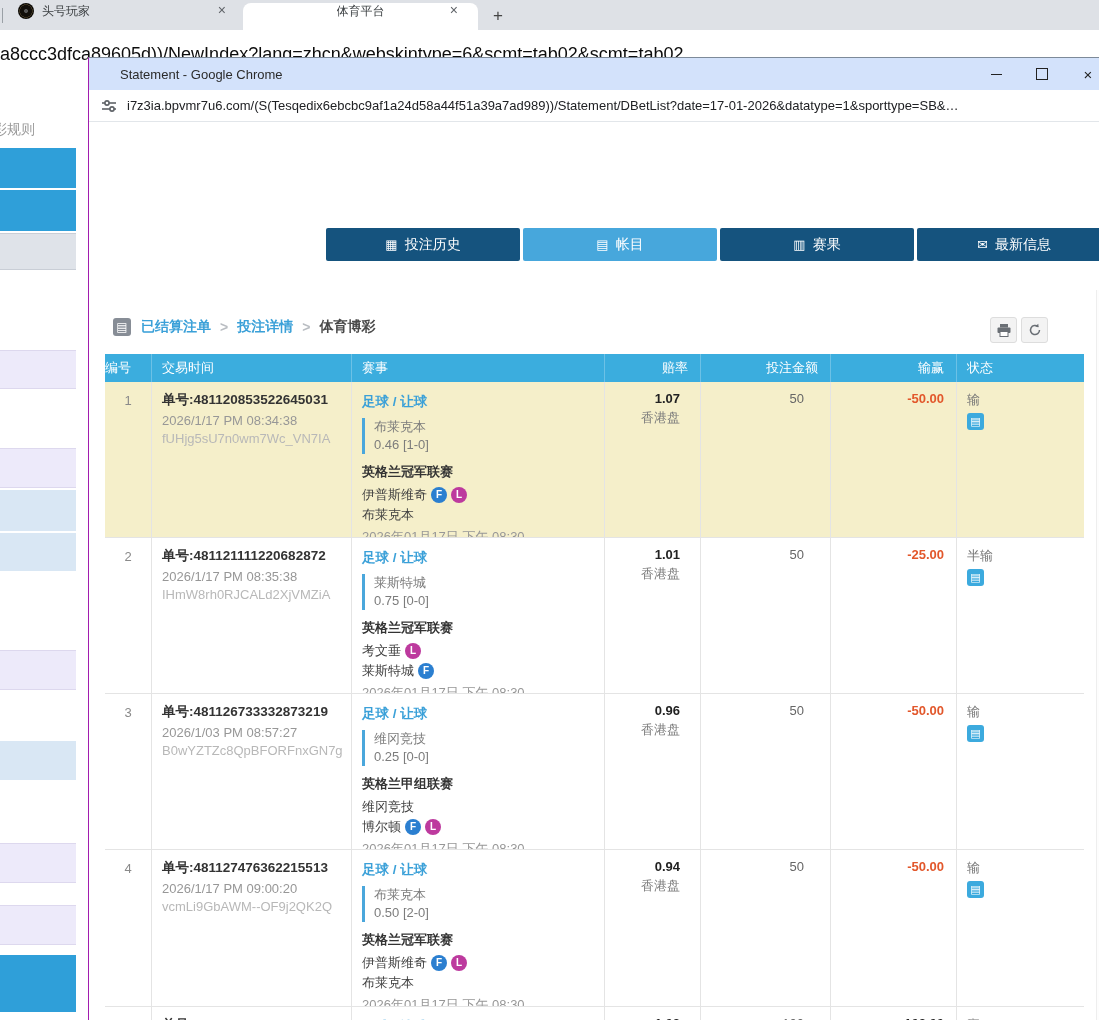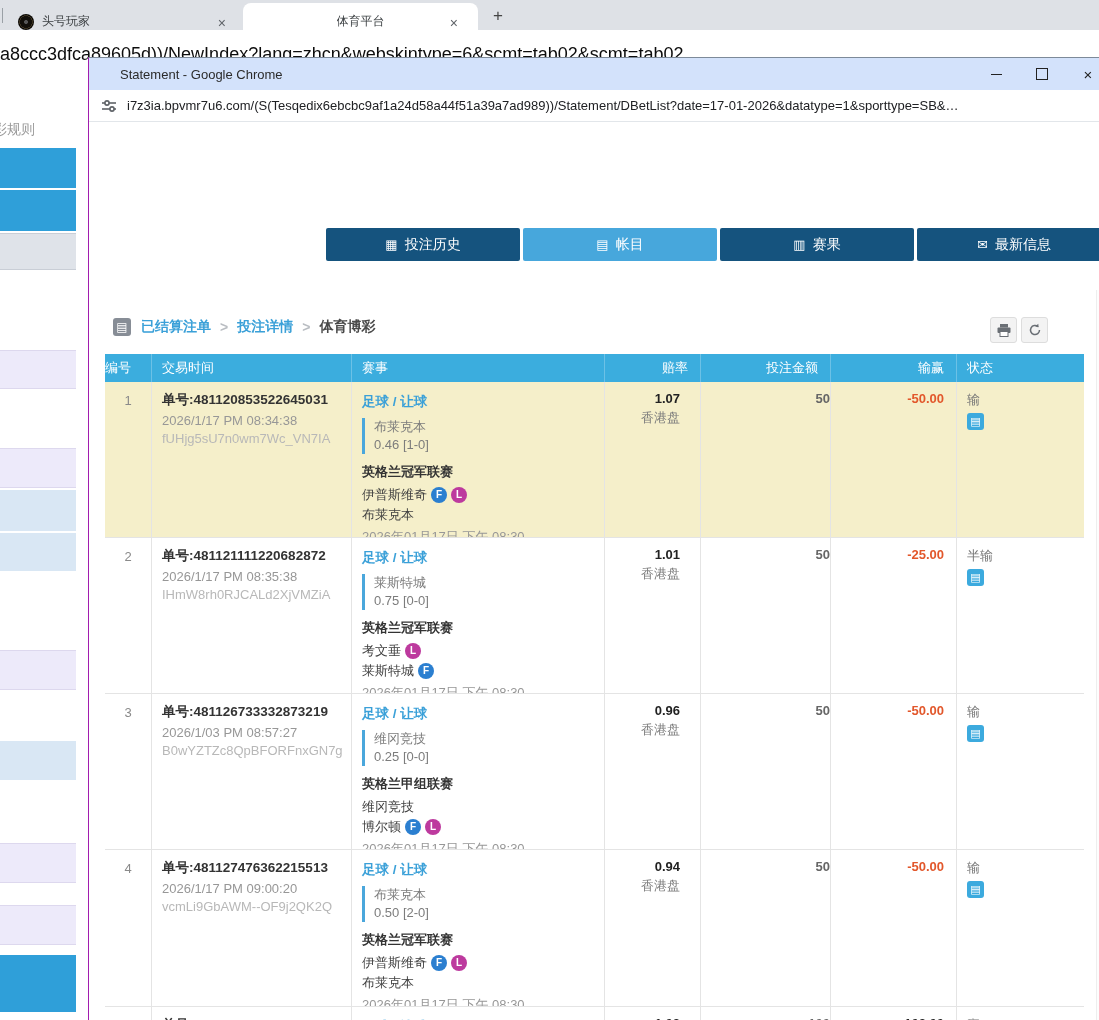--- a/index.html
+++ b/index.html
@@ -2,21 +2,21 @@
 <html><head>
 <meta charset="utf-8">
 <style>
   html,body{margin:0;padding:0;}
   body{font-family:"Liberation Sans","DejaVu Sans",sans-serif;}
   .canvas{position:relative;width:1099px;height:1020px;overflow:hidden;background:#fff;}
 
   
   .tabbar{position:absolute;left:0;top:0;width:1099px;height:30px;background:#dee1e6;z-index:2;}
   .tab-divider{position:absolute;left:2px;top:8px;width:1px;height:15px;background:#9aa0a6;}
-  .tab{position:absolute;top:3px;height:27px;display:flex;align-items:flex-end;font-size:12px;color:#3c4043;}
+  .tab{position:absolute;top:3px;height:27px;display:flex;align-items:flex-start;font-size:12px;color:#3c4043;}
   .tab.inactive{left:8px;width:228px;}
   .tab.active{left:243px;width:235px;background:#fff;border-radius:8px 8px 0 0;justify-content:center;}
   .favicon{width:16px;height:16px;border-radius:50%;margin:0 8px 0 10px;
     background:radial-gradient(circle at 50% 50%, #555 0 18%, #120f0a 19% 52%, #3a311f 53% 60%, #0c0a06 61% 100%);}
   .tab-title{flex:0 1 auto;white-space:nowrap;overflow:hidden;}
   .tab-close{margin-left:auto;margin-right:10px;color:#5f6368;font-size:14px;cursor:default;line-height:1;}
   .tab.active .tab-close{position:absolute;right:10px;}
   .newtab{position:absolute;left:486px;top:4px;width:24px;height:24px;text-align:center;line-height:24px;font-size:17px;color:#444;}
 
   
@@ -85,21 +85,21 @@
   .league{font-weight:bold;color:#333;margin-bottom:4px;}
   .teamline{color:#3f3f3f;line-height:20px;display:flex;align-items:center;gap:4px;}
   .mtime{color:#979797;margin-top:3px;}
   .bdg{width:16px;height:16px;border-radius:50%;color:#fff;font-size:10px;font-weight:bold;
     display:inline-flex;align-items:center;justify-content:center;}
   .bdg.f{background:#2b7fd0;}
   .bdg.l{background:#bd3a9e;}
   .c.odds{text-align:right;padding-right:20px;}
   .oddsv{font-weight:bold;color:#222;margin-bottom:3px;}
   .oddst{color:#7c7c7c;}
-  .c.stake{text-align:right;padding-right:0;color:#666;font-weight:bold;}
+  .c.stake{text-align:right;padding-right:26px;color:#666;}
   .c.wl{text-align:right;padding-right:12px;font-weight:bold;color:#222;}
   .c.wl.neg{color:#e2572b;}
   .stxt{color:#777;margin-bottom:4px;}
   .sicon{width:17px;height:17px;background:#3caade;border-radius:3px;color:#fff;font-size:11px;
     display:inline-flex;align-items:center;justify-content:center;}
 
   
   .pscroll{position:absolute;right:0;top:168px;width:14px;bottom:0;background:#fdfdfd;border-left:1px solid #eee;}
   .pscroll .arrow{position:absolute;left:0;top:2px;width:14px;text-align:center;font-size:8px;color:#8a8a8a;}
   .pscroll .thumb{position:absolute;left:2px;top:13px;width:9px;height:207px;background:#9b9b9b;border-radius:5px;}

